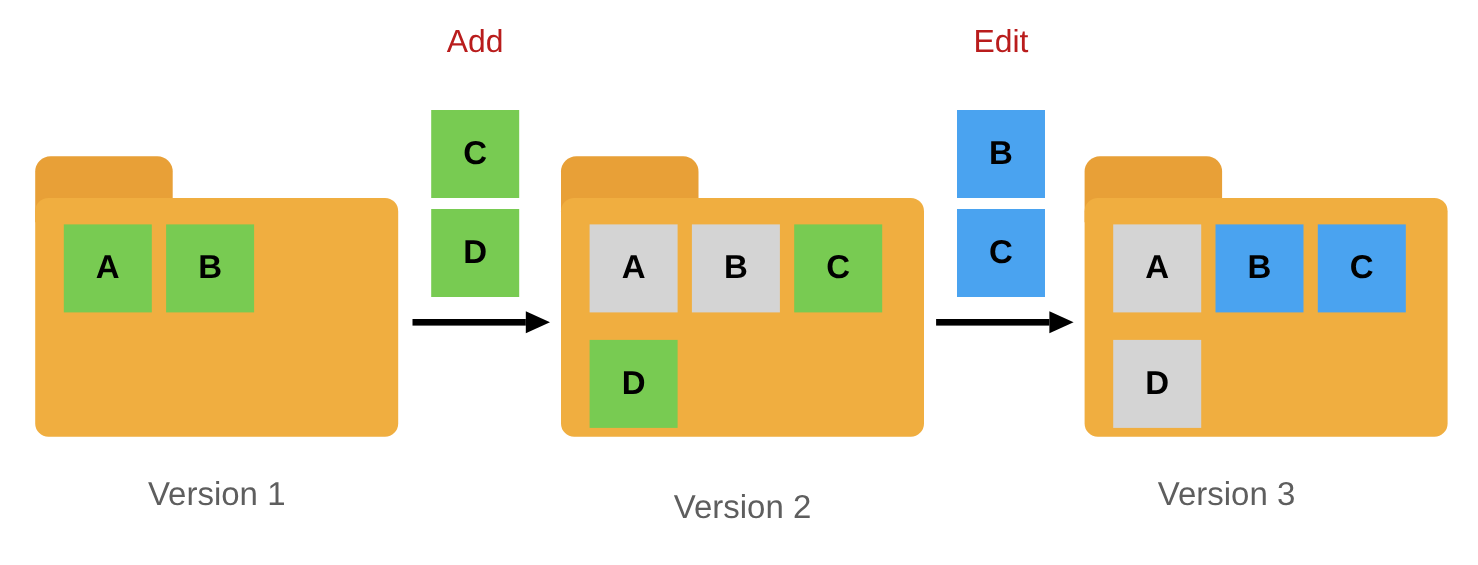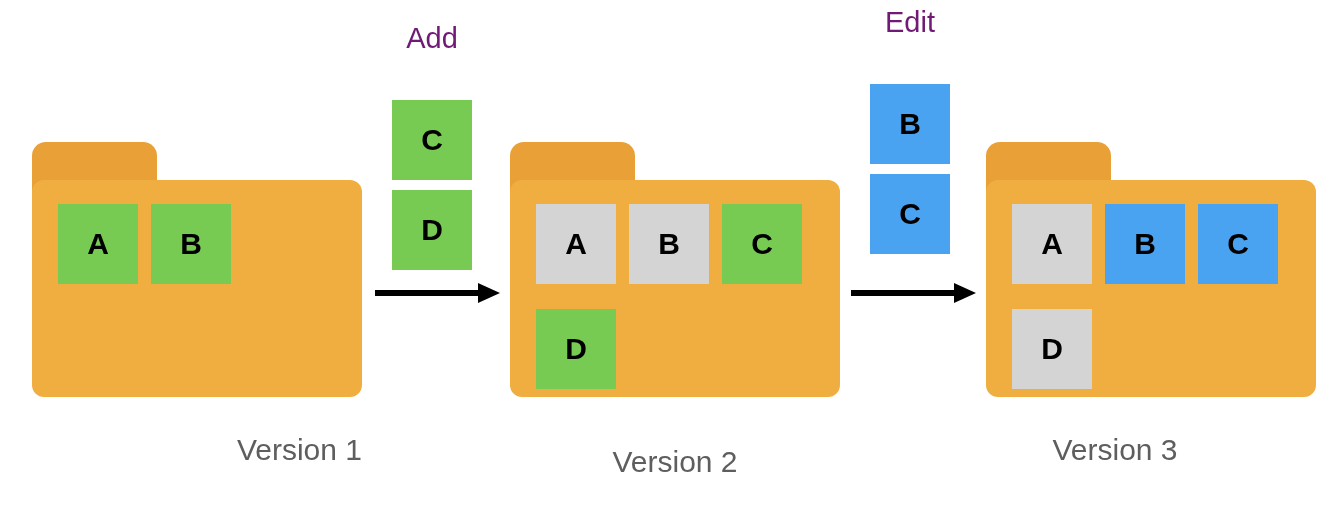--- a/index.html
+++ b/index.html
@@ -68,21 +68,21 @@
   .block.grey  { background: #d4d4d4; }
   .block.blue  { background: #4aa3f0; }
 
   
   .op-col { position: absolute; }
   .op-label {
     position: absolute;
     width: 100%;
     text-align: center;
     font-size: 29px;
-    color: #701a75;
+    color: #b91c1c;
     white-space: nowrap;
   }
   .op-col .block { left: 0; }
 
   
   .arrow { position: absolute; height: 20px; }
   .arrow .shaft {
     position: absolute;
     left: 0;
     top: 7px;
@@ -118,21 +118,21 @@
     <div class="items">
       <div class="block green" style="left:0px; top:0px;">
         <span>A</span>
       </div>
       <div class="block green" style="left:93px; top:0px;">
         <span>B</span>
       </div>
     </div>
   </div>
 
-  <div class="caption" style="left:32px; top:433px; width:330px;text-align:right;">Version 1</div>
+  <div class="caption" style="left:32px; top:433px; width:330px;">Version 1</div>
 
   <div class="op-col" style="left:392px; top:22px; width:80px; height:250px;">
     <div class="op-label" style="top:0px;">Add</div>
     <div class="block green" style="top:78px;">
       <span>C</span>
     </div>
     <div class="block green" style="top:168px;">
       <span>D</span>
     </div>
   </div>
@@ -156,21 +156,21 @@
         <span>C</span>
       </div>
       <div class="block green" style="left:0px; top:105px;">
         <span>D</span>
       </div>
     </div>
   </div>
 
   <div class="caption" style="left:510px; top:445px; width:330px;">Version 2</div>
 
-  <div class="op-col" style="left:870px; top:6px; width:80px; height:250px;">
+  <div class="op-col" style="left:870px; top:22px; width:80px; height:250px;">
     <div class="op-label" style="top:0px;">Edit</div>
     <div class="block blue" style="top:78px;">
       <span>B</span>
     </div>
     <div class="block blue" style="top:168px;">
       <span>C</span>
     </div>
   </div>
 
   <div class="arrow" style="left:851px; top:283px; width:125px;">

